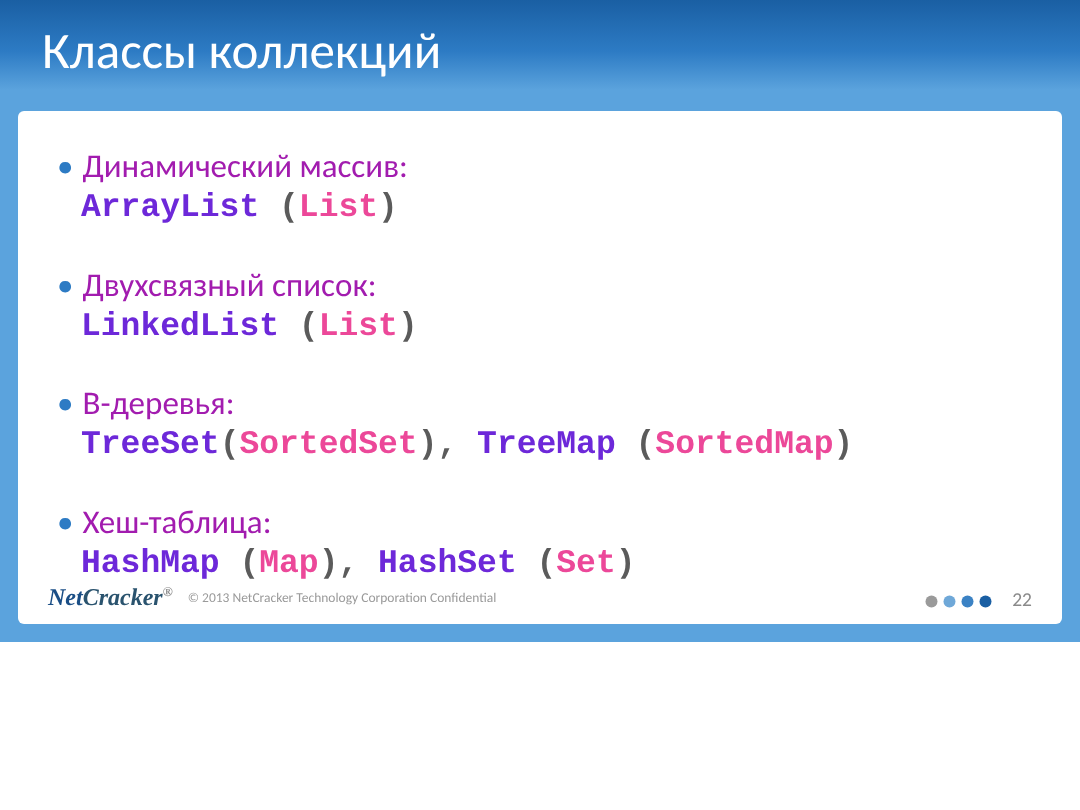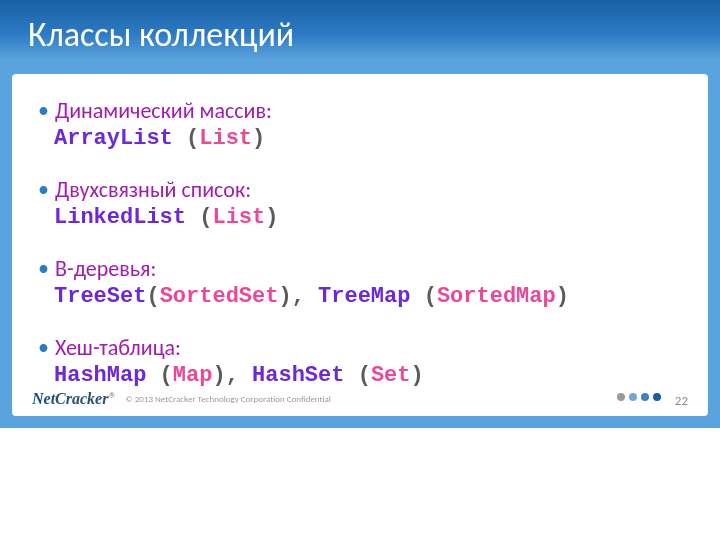--- a/index.html
+++ b/index.html
@@ -67,21 +67,21 @@
   .logo {
     font-family: Georgia, "Times New Roman", serif;
     font-style: italic;
     font-weight: bold;
     font-size: 16px;
   }
   .logo .net { color: #1a4e86; }
   .logo .cracker { color: #2a536e; }
   .reg { font-size: 9px; color: #8a8a8a; vertical-align: super; }
   .copyright { font-size: 9px; color: #9a9a9a; }
-  .dots-pg { display: flex; align-items: flex-start; gap: 14px; }
+  .dots-pg { display: flex; align-items: center; gap: 14px; }
   .four-dots { display: flex; gap: 4px; }
   .four-dots span {
     width: 8px; height: 8px; border-radius: 50%; display: inline-block;
   }
   .page-num { font-size: 13px; color: #8a8a8a; }
 </style>
 </head>
 <body>
 
 <div class="slide">

